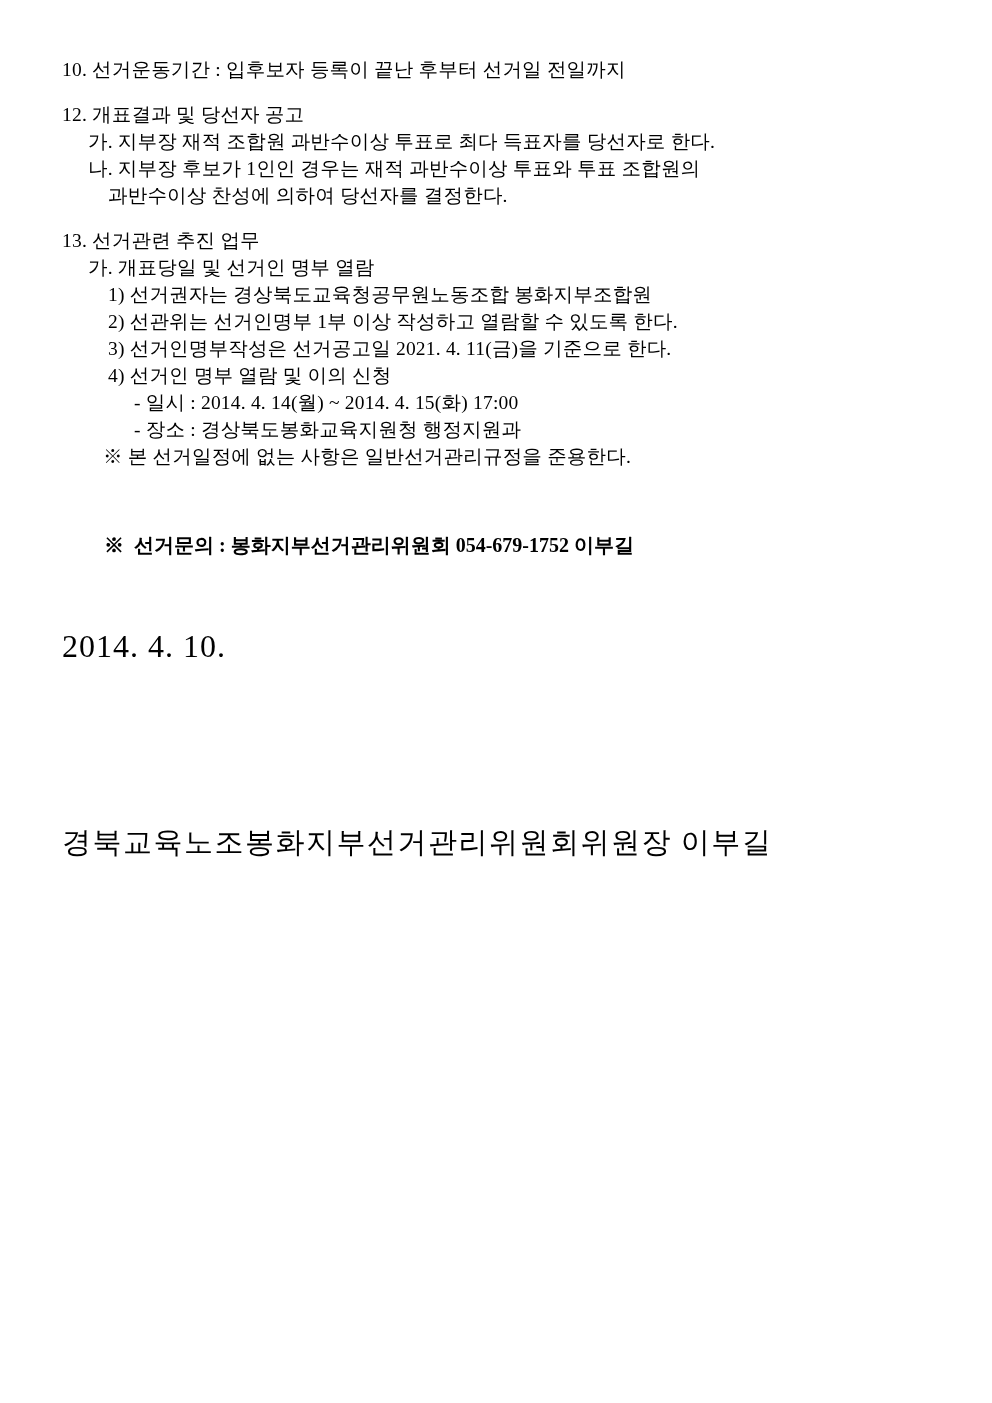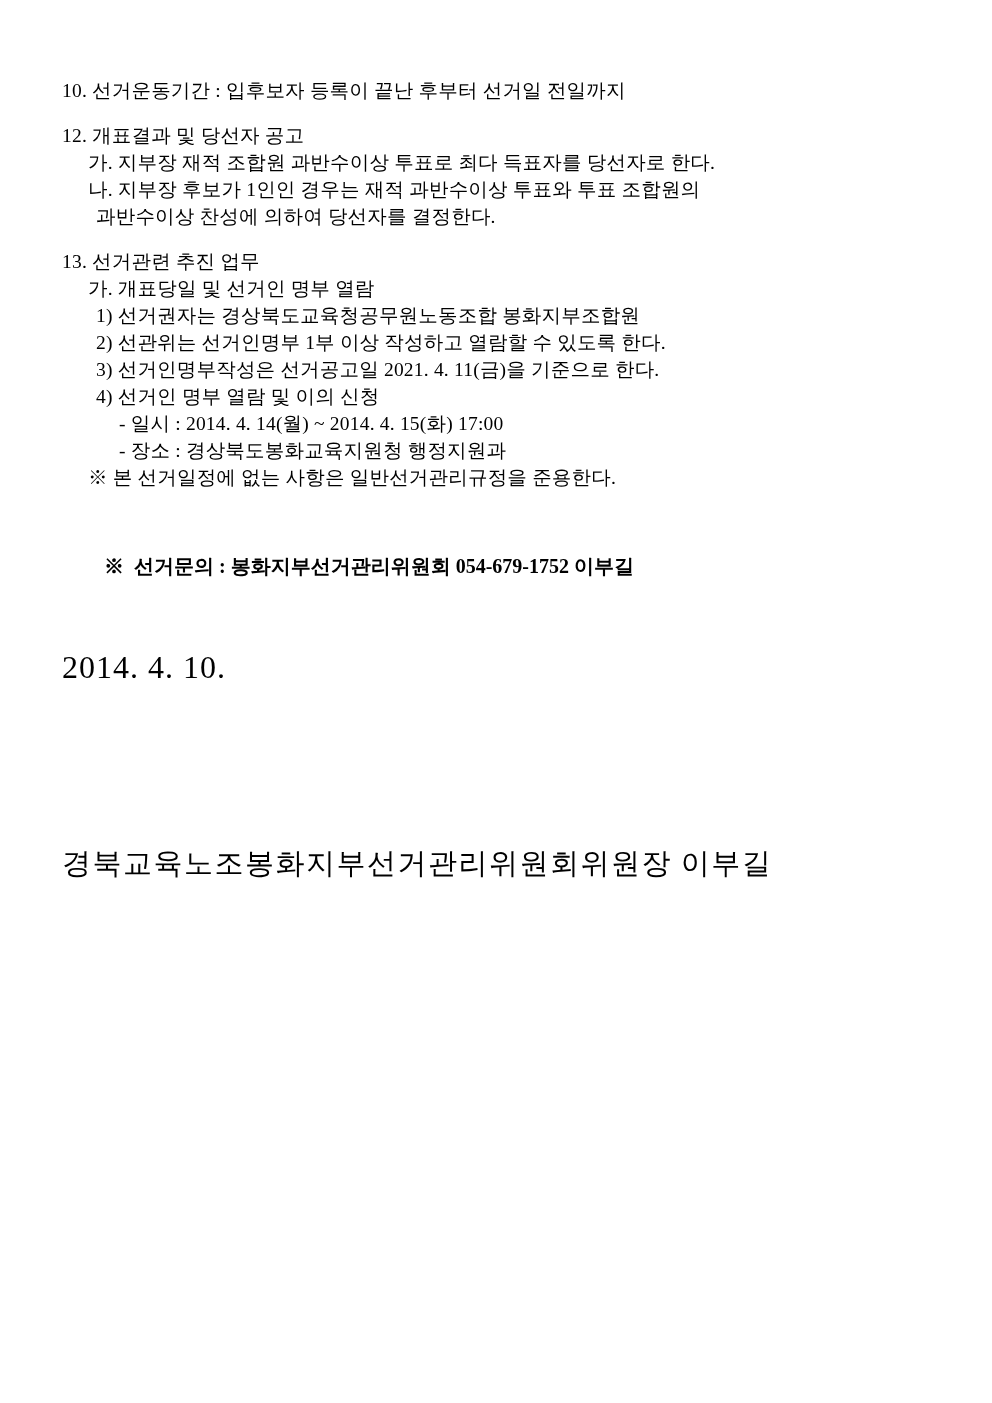--- a/index.html
+++ b/index.html
@@ -18,37 +18,37 @@
   .page {
     position: relative;
     width: 992px;
     height: 1403px;
     padding: 0;
     box-sizing: border-box;
   }
   .content {
     position: absolute;
     left: 62px;
-    top: 77px;
+    top: 56px;
     width: 870px;
   }
   .block {
     margin-bottom: 18px;
   }
   .line {
     font-size: 19.5px;
     line-height: 27px;
     white-space: pre;
     letter-spacing: 0.2px;
   }
   .lvl0 { margin-left: 0px; }
   .lvl1 { margin-left: 26px; }
-  .lvl2 { margin-left: 34px; }
-  .lvl3 { margin-left: 57px; }
-  .lvl-note { margin-left: 26px; }
+  .lvl2 { margin-left: 46px; }
+  .lvl3 { margin-left: 72px; }
+  .lvl-note { margin-left: 41px; }
 
   .spacer-lg { height: 44px; }
 
   .contact {
     font-size: 20px;
     font-weight: bold;
     margin-left: 42px;
     line-height: 27px;
     white-space: pre;
   }

